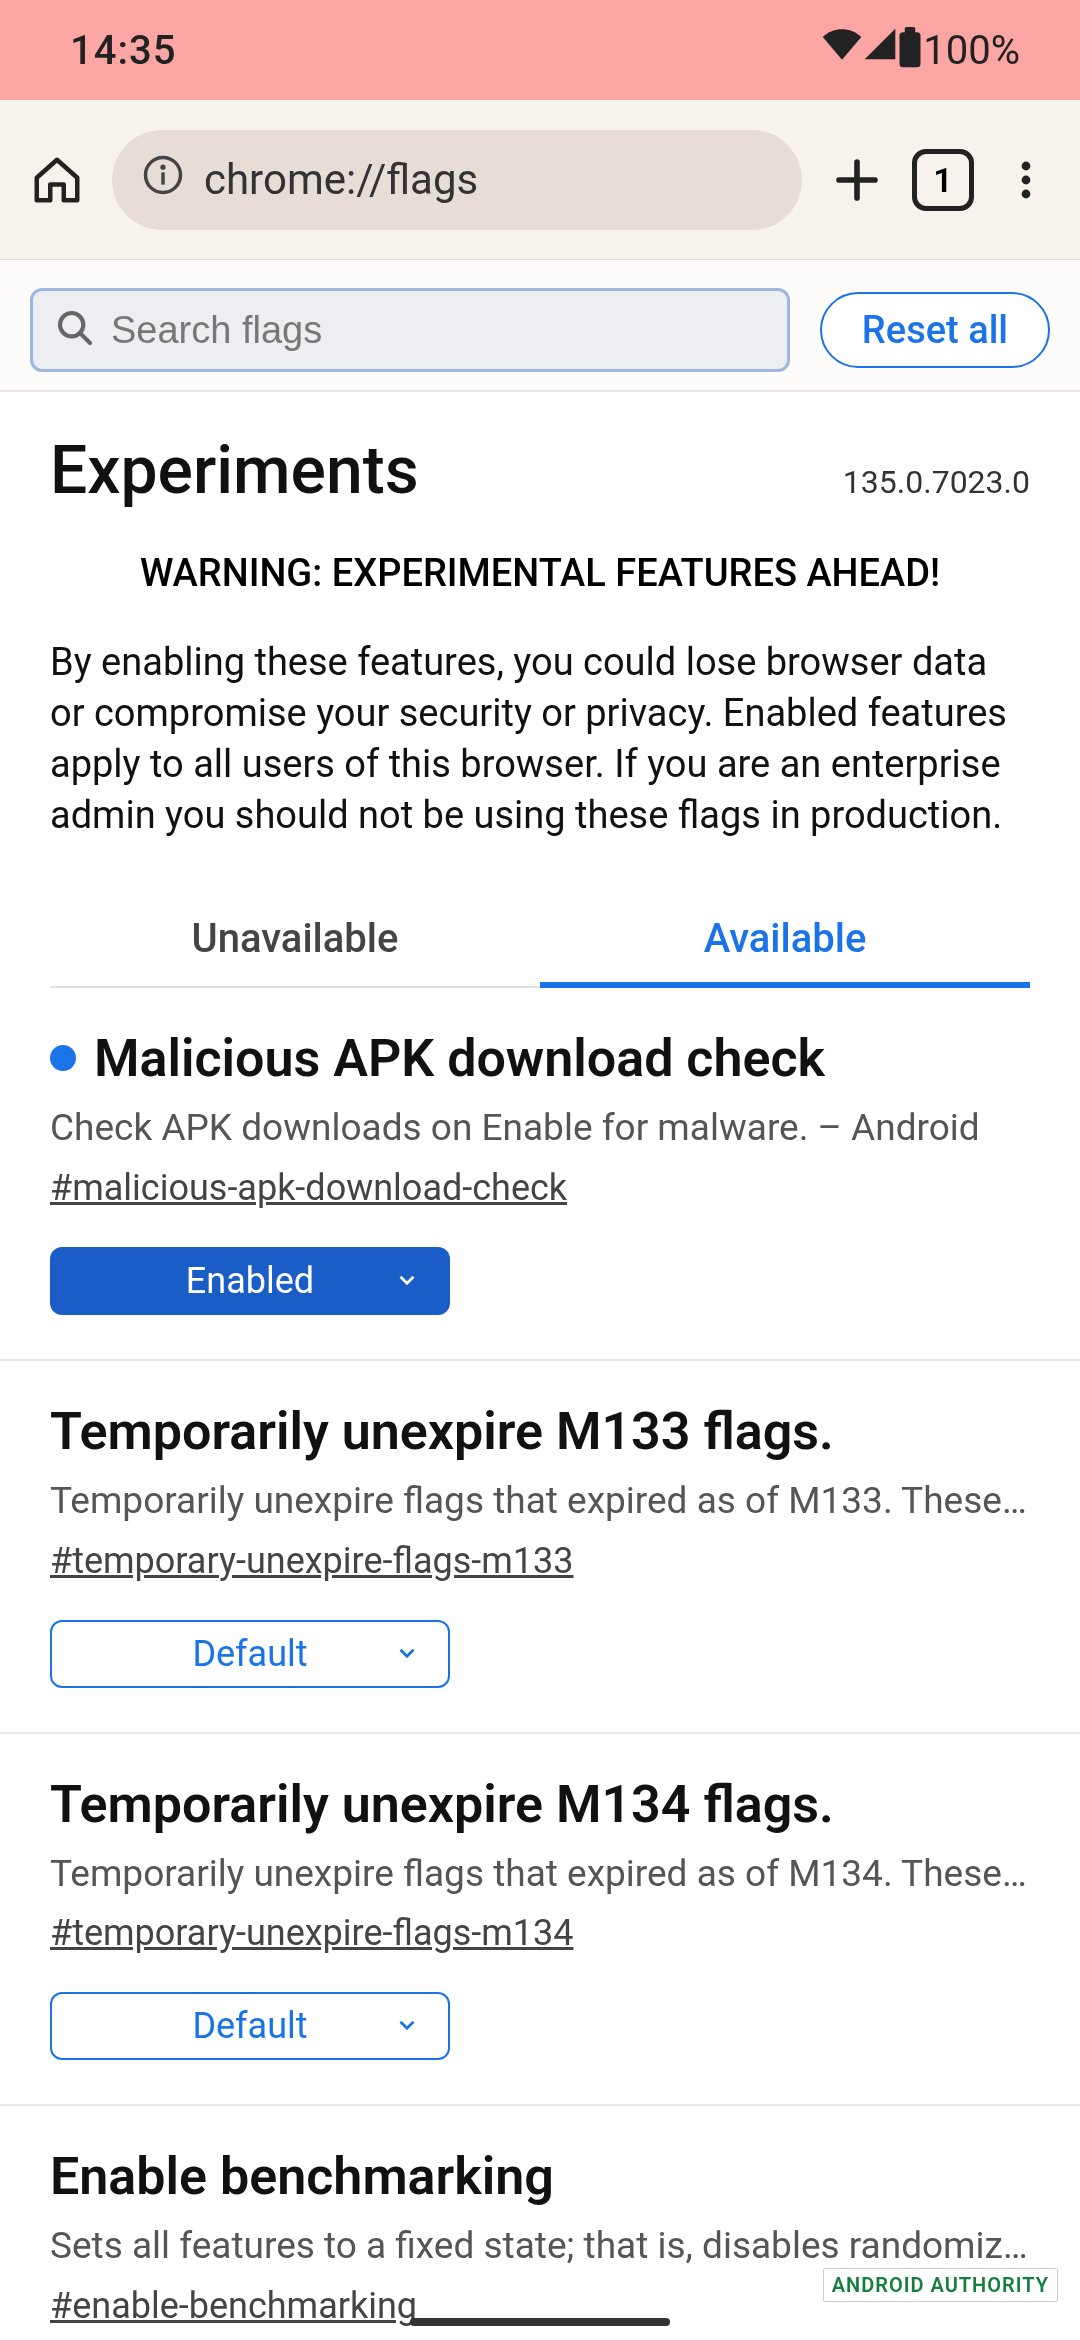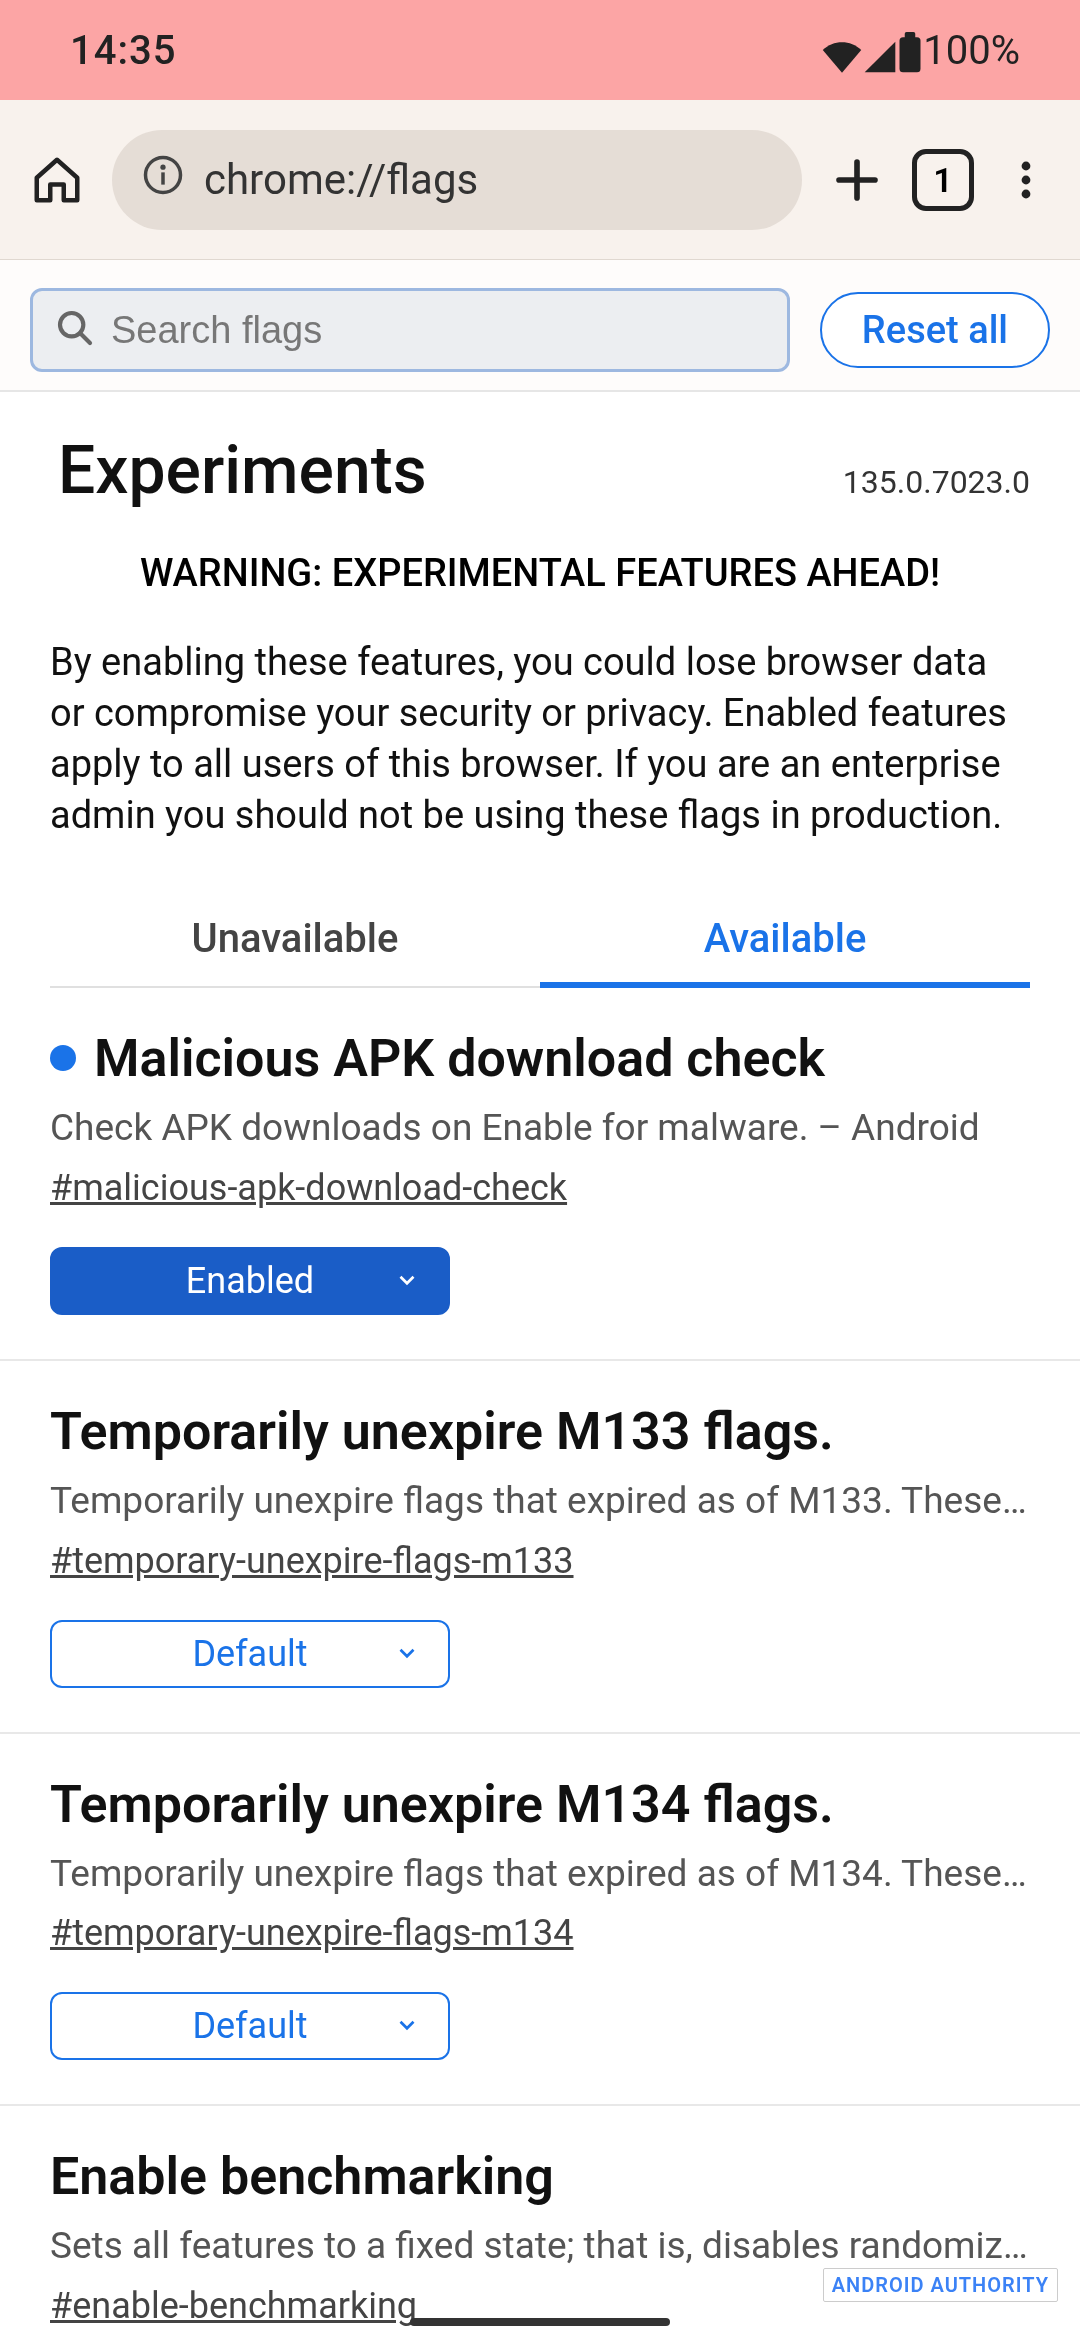--- a/index.html
+++ b/index.html
@@ -1,21 +1,21 @@
 <!DOCTYPE html>
 <html><head>
 <meta charset="utf-8">
 <style>
   * { margin: 0; padding: 0; box-sizing: border-box; }
   html, body { width: 1080px; height: 2340px; font-family: -apple-system, Roboto, "Segoe UI", Arial, sans-serif; background: #fff; overflow: hidden; }
   
   
   .status-bar { height: 100px; background: #fca5a5; display: flex; align-items: center; justify-content: space-between; padding: 0 60px 0 70px; font-size: 40px; color: #222; }
   .status-left { font-weight: 500; letter-spacing: 1px; }
-  .status-right { display: flex; align-items: flex-end; }
+  .status-right { display: flex; align-items: flex-start; }
   .status-right svg { display: block; }
   
   
   .chrome-bar { height: 160px; background: #f8f2ed; display: flex; align-items: center; padding: 0 30px; gap: 28px; border-bottom: 1px solid #e0d8d0; }
   .home-icon, .plus-icon, .tabs-icon, .menu-icon { flex: 0 0 auto; display: flex; align-items: center; justify-content: center; }
   .omnibox { flex: 1; height: 100px; background: #e5ddd6; border-radius: 50px; display: flex; align-items: center; padding: 0 30px; gap: 20px; color: #333; font-size: 42px; }
   .tabs-badge { width: 62px; height: 62px; border: 5px solid #222; border-radius: 14px; display: flex; align-items: center; justify-content: center; font-size: 34px; font-weight: 600; }
   
   
   .page { background: #fff; height: calc(2340px - 260px); overflow: hidden; }
@@ -23,21 +23,21 @@
   
   .search-row { display: flex; align-items: center; padding: 28px 30px 18px 30px; gap: 30px; background: #fefcfb; }
   .search-box { flex: 1; height: 84px; border: 3px solid #9db8e0; border-radius: 12px; background: #eceef1; display: flex; align-items: center; padding: 0 22px; gap: 16px; }
   .search-box input { flex: 1; border: none; background: transparent; font-size: 38px; color: #333; outline: none; }
   .search-box input::placeholder { color: #777; }
   .reset-btn { height: 76px; padding: 0 40px; border: 2px solid #1a73e8; border-radius: 46px; background: #fff; color: #1a73e8; font-size: 38px; font-weight: 500; display: flex; align-items: center; }
   .divider { height: 2px; background: #e6e6e6; }
   
   
   .hdr { padding: 40px 50px 10px 50px; display: flex; align-items: baseline; justify-content: space-between; }
-  .hdr h1 { font-size: 66px; font-weight: 500; color: #111; margin-left: 8px; }
+  .hdr h1 { font-size: 66px; font-weight: 500; color: #111; }
   .hdr .ver { font-size: 32px; color: #333; }
   
   .warn { color: #000000; font-size: 38px; font-weight: 500; padding: 32px 50px 10px 50px; text-align: center; }
   .desc { font-size: 38px; line-height: 1.34; color: #111; padding: 32px 50px 20px 50px; }
   
   
   .tabs { display: flex; margin: 30px 50px 0 50px; border-bottom: 2px solid #e0e0e0; }
   .tab { flex: 1; text-align: center; padding: 24px 0; font-size: 40px; font-weight: 500; position: relative; }
   .tab.active { color: #1a73e8; }
   .tab.inactive { color: #444; }
@@ -51,21 +51,21 @@
   .flag-desc { font-size: 37px; color: #555; margin-top: 14px; line-height: 1.35; white-space: nowrap; overflow: hidden; text-overflow: ellipsis; }
   .flag-anchor { font-size: 36px; color: #444; text-decoration: underline; margin-top: 14px; display: inline-block; }
   .flag-select { margin-top: 38px; width: 400px; height: 68px; display: flex; align-items: center; justify-content: center; position: relative; font-size: 36px; border-radius: 12px; }
   .flag-select.enabled { background: #1a5dc7; color: #fff; border: 2px solid #1a5dc7; }
   .flag-select.default { background: #fff; color: #1a73e8; border: 2px solid #1a73e8; }
   .flag-select .chev { position: absolute; right: 28px; top: 50%; transform: translateY(-50%); }
   
   .flag.last { border-bottom: none; padding-bottom: 20px; }
   
   
-  .watermark { position: fixed; right: 22px; bottom: 38px; font-size: 20px; letter-spacing: 1px; color: #3b82f6; border: 1px solid #ccc; padding: 4px 8px; border-radius: 2px; font-weight: 600; }
+  .watermark { position: fixed; right: 22px; bottom: 38px; font-size: 20px; letter-spacing: 1px; color: #15803d; border: 1px solid #ccc; padding: 4px 8px; border-radius: 2px; font-weight: 600; }
   
   
   .nav-pill { position: fixed; left: 50%; transform: translateX(-50%); bottom: 14px; width: 260px; height: 8px; background: #333; border-radius: 4px; }
 </style>
 </head>
 <body>
 
 <div class="status-bar">
   <div class="status-left">14:35</div>
   <div class="status-right">

